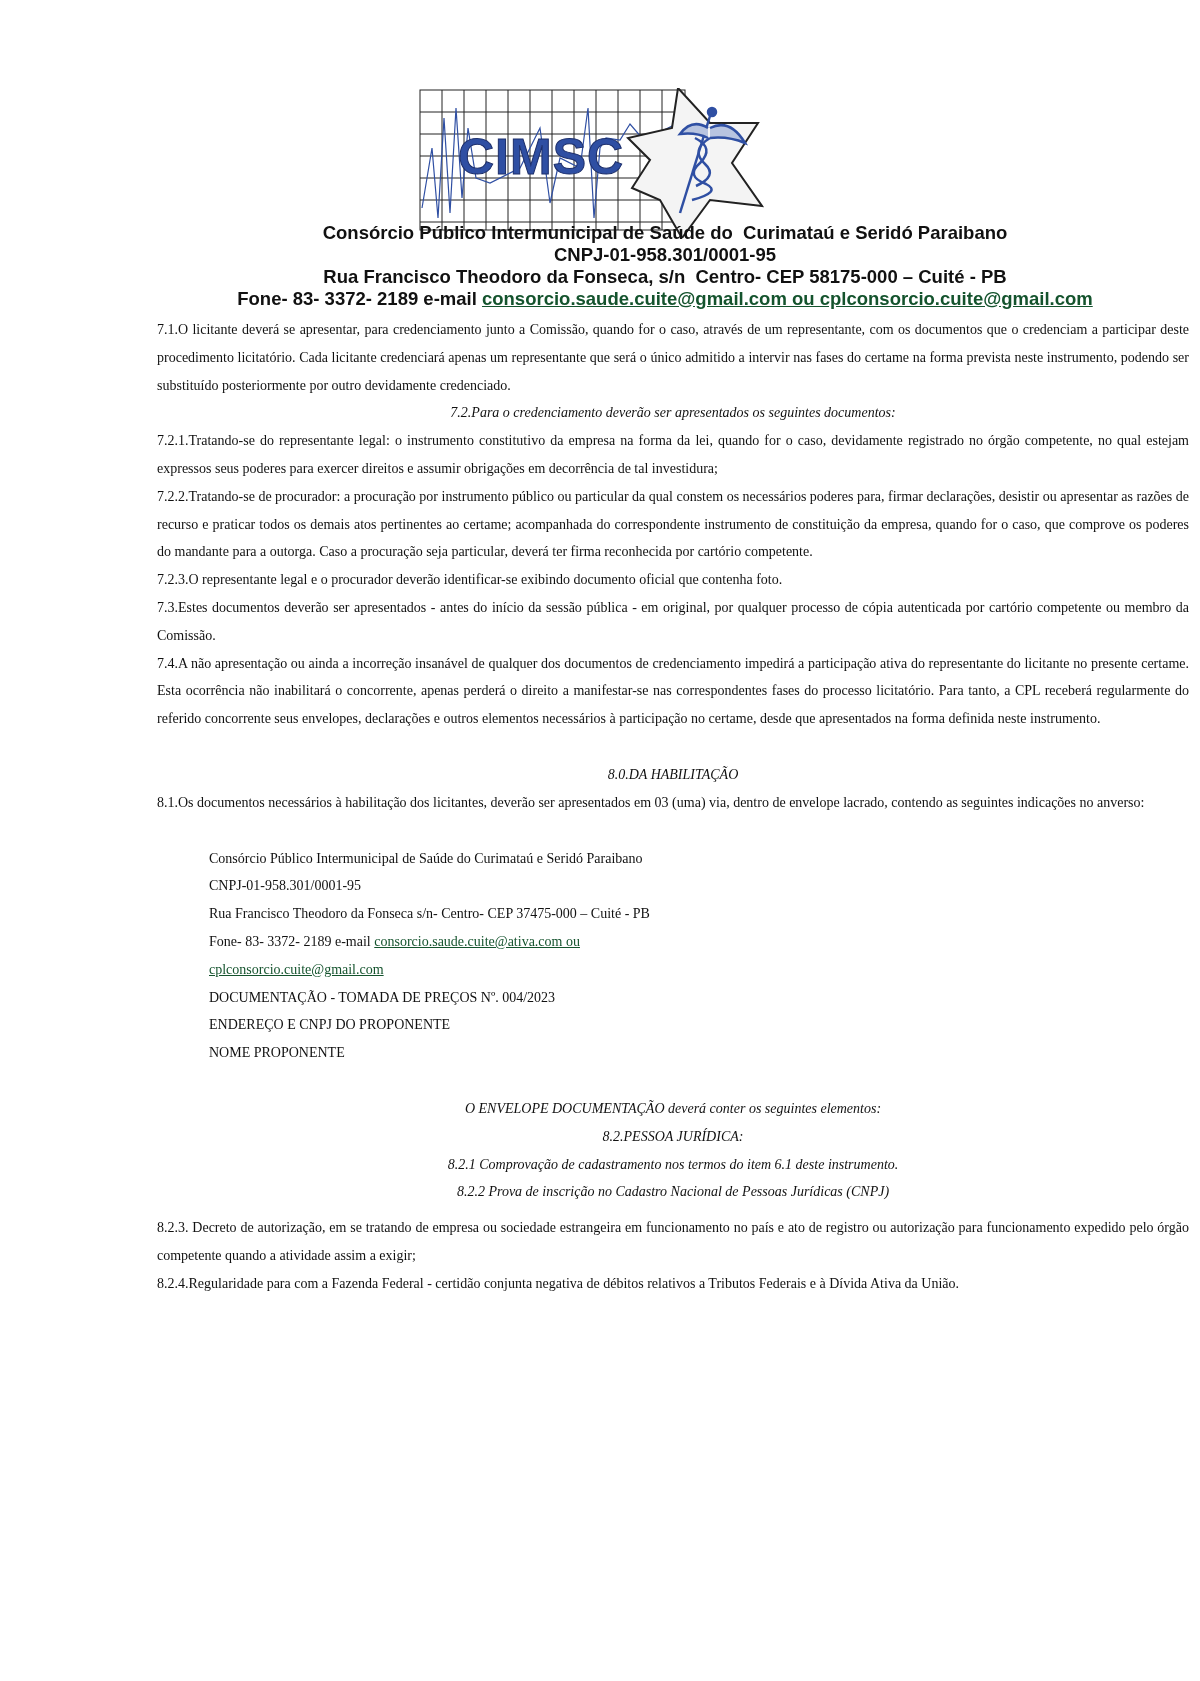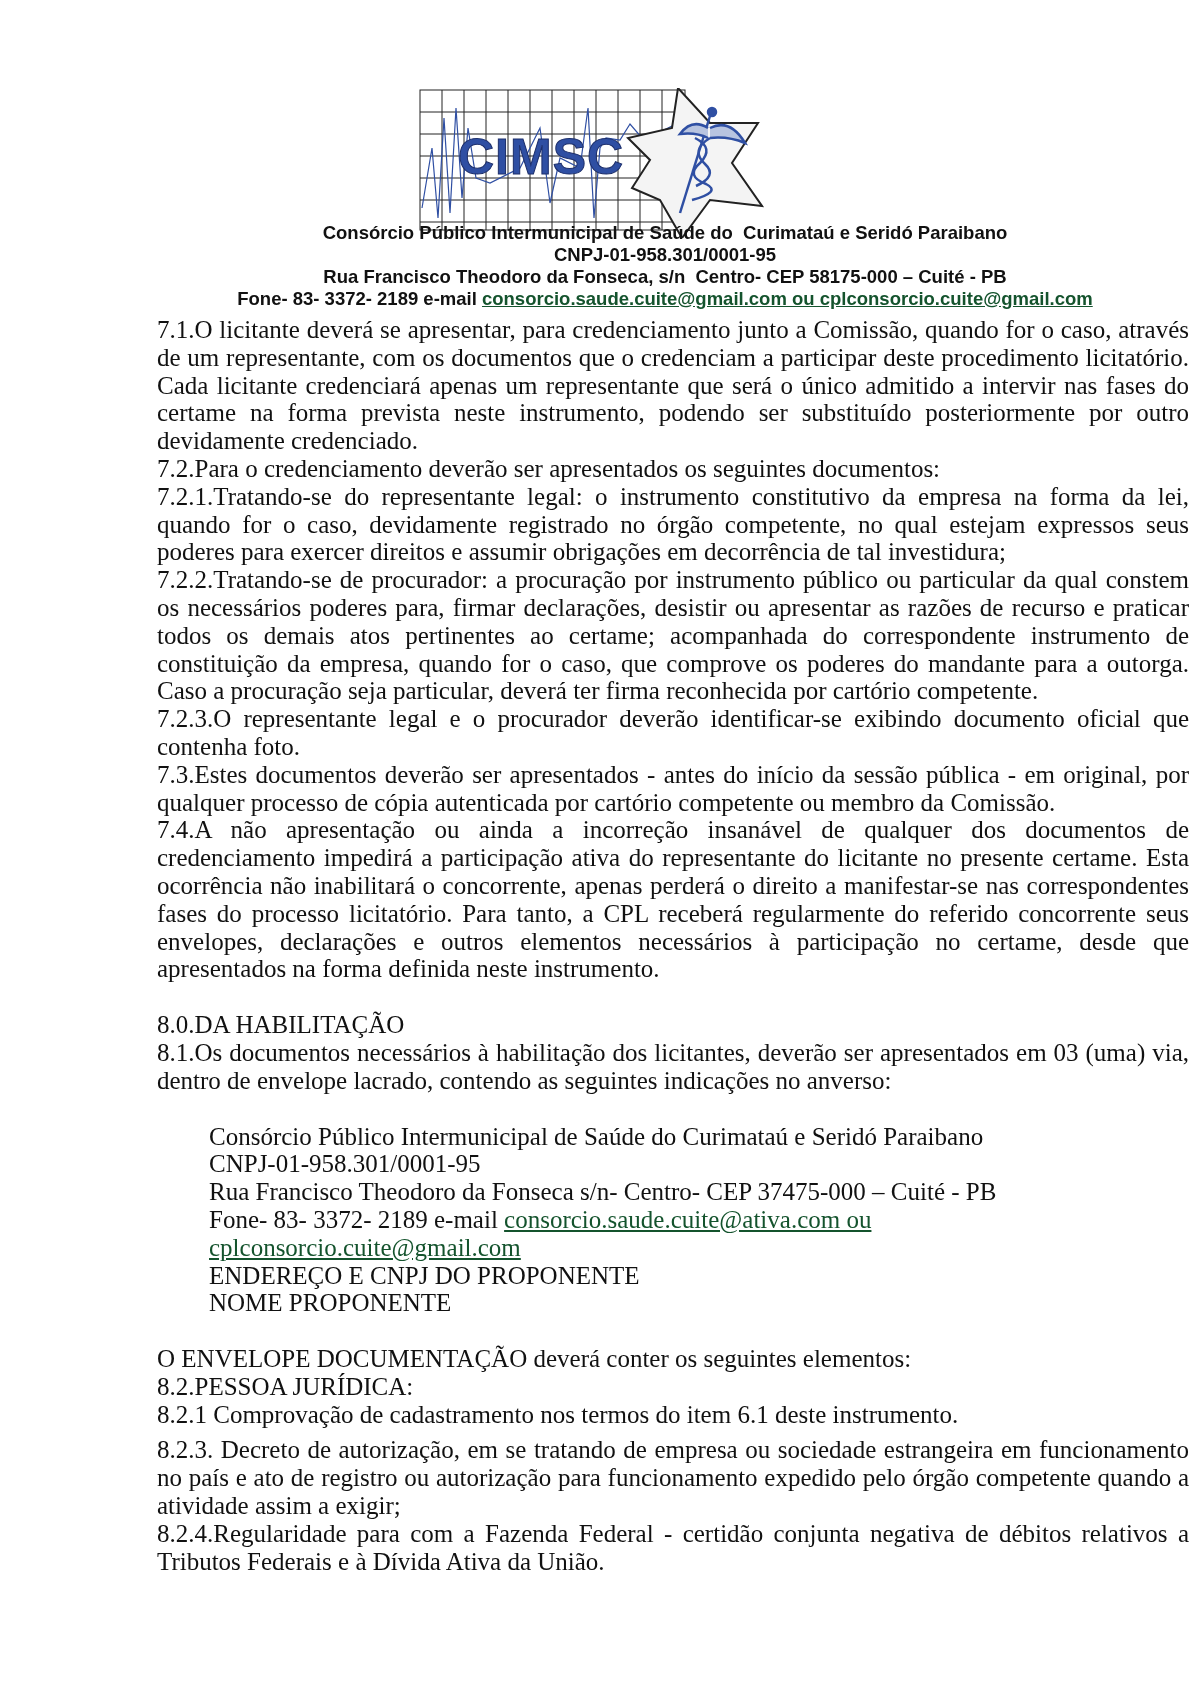--- a/index.html
+++ b/index.html
@@ -3,26 +3,26 @@
 <meta charset="utf-8">
 <style>
   html, body { margin: 0; padding: 0; background: #ffffff; }
   body { width: 1200px; height: 1681px; position: relative; overflow: hidden; color: #111; }
   .logo { position: absolute; left: 410px; top: 88px; width: 360px; height: 150px; }
   .header { position: absolute; left: 150px; top: 222px; width: 1030px; text-align: center;
     font-family: "Liberation Sans", sans-serif; font-weight: bold; font-size: 18.5px; line-height: 22px; color: #111; }
   .header .line { white-space: pre; }
   .header a, .body a { color: #14532d; text-decoration: underline; }
   .body { position: absolute; left: 157px; top: 316px; width: 1032px;
-    font-family: "Liberation Serif", serif; font-size: 25px; line-height: 27.8px; color: #111; }
+    font-family: "Liberation Serif", serif; font-size: 14px; line-height: 27.8px; color: #111; }
   .p { text-align: justify; margin: 0; }
   .gap { height: 28px; }
   .gap-small { height: 8px; }
   .indent { padding-left: 52px; text-align: left; }
-  .nj { text-align: left; }
+  .nj { text-align: center; font-style: italic; }
 </style>
 </head>
 <body>
 
 <div class="logo">
   <svg width="360" height="150" viewBox="0 0 360 150">
     <g stroke="#222" stroke-width="1" fill="none">
       <rect x="10" y="2" width="265" height="140"></rect>
       <line x1="32" y1="2" x2="32" y2="142"></line>
         <line x1="54" y1="2" x2="54" y2="142"></line>
@@ -74,23 +74,25 @@
   <div class="gap"></div>
   <p class="p nj">8.0.DA HABILITAÇÃO</p>
   <p class="p">8.1.Os documentos necessários à habilitação dos licitantes, deverão ser apresentados em 03 (uma) via, dentro de envelope lacrado, contendo as seguintes indicações no anverso:</p>
   <div class="gap"></div>
   <div class="indent">
     <div>Consórcio Público Intermunicipal de Saúde do Curimataú e Seridó Paraibano</div>
     <div>CNPJ-01-958.301/0001-95</div>
     <div>Rua Francisco Theodoro da Fonseca s/n-  Centro- CEP 37475-000 – Cuité - PB</div>
     <div><span>Fone- 83- 3372- 2189 e-mail </span><a>consorcio.saude.cuite@ativa.com ou</a></div>
     <div><a>cplconsorcio.cuite@gmail.com</a></div>
+    <div>DOCUMENTAÇÃO - TOMADA DE PREÇOS Nº. 004/2023</div>
     <div>ENDEREÇO E CNPJ DO PROPONENTE</div>
     <div>NOME PROPONENTE</div>
   </div>
   <div class="gap"></div>
   <p class="p nj">O ENVELOPE DOCUMENTAÇÃO deverá conter os seguintes elementos:</p>
   <p class="p nj">8.2.PESSOA JURÍDICA:</p>
   <p class="p nj">8.2.1 Comprovação de cadastramento nos termos do item 6.1 deste instrumento.</p>
+  <p class="p nj">8.2.2 Prova de inscrição no Cadastro Nacional de Pessoas Jurídicas (CNPJ)</p>
   <div class="gap-small"></div>
   <p class="p">8.2.3. Decreto de autorização, em se tratando de empresa ou sociedade estrangeira em funcionamento no país e ato de registro ou autorização para funcionamento expedido pelo órgão competente quando a atividade assim a exigir;</p>
   <p class="p">8.2.4.Regularidade para com a Fazenda Federal - certidão conjunta negativa de débitos relativos a Tributos Federais e à Dívida Ativa da União.</p>
 </div>
 
 </body></html>

